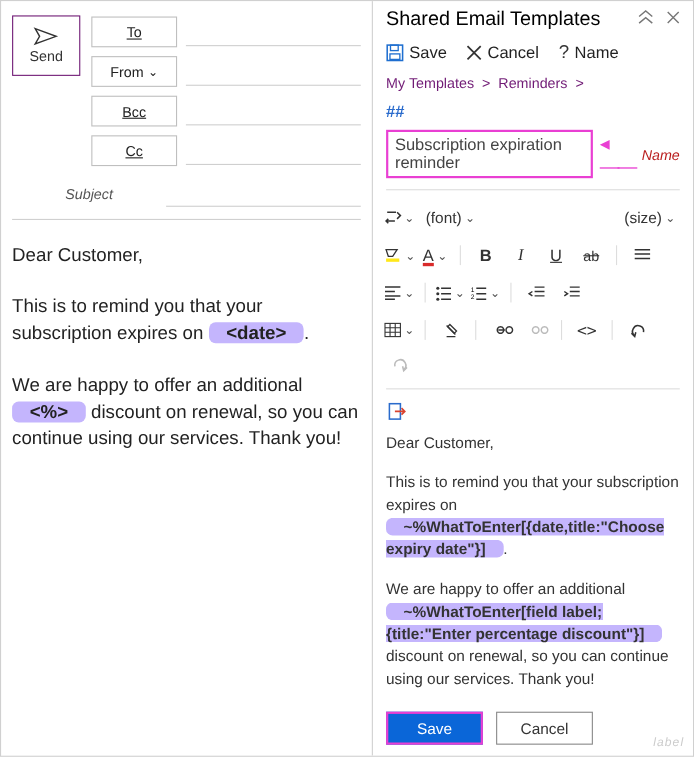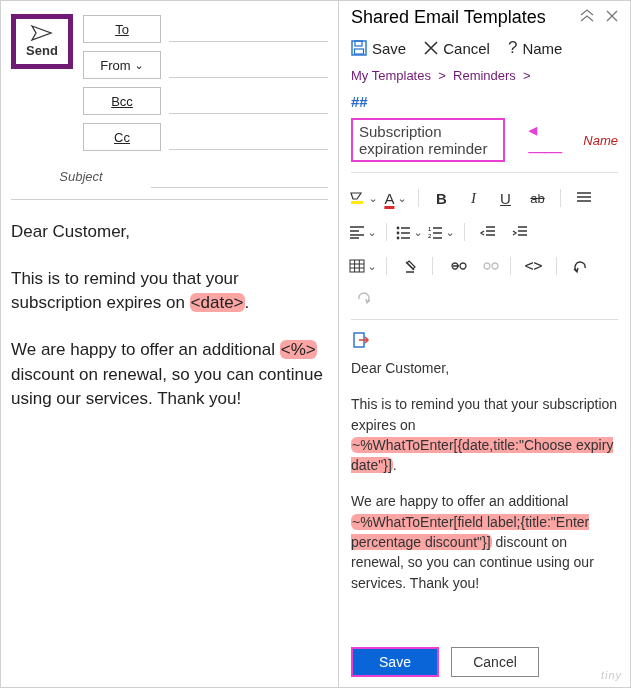--- a/index.html
+++ b/index.html
@@ -26,31 +26,30 @@
     font-size: 16px;
     color: #222;
   }
   .compose-header {
     display: flex;
     gap: 10px;
   }
   .send-box {
     width: 62px;
     height: 55px;
-    border: 5px solid #701a75;
+    border: 1px solid #701a75;
     display: flex;
     flex-direction: column;
     align-items: center;
     justify-content: center;
     gap: 2px;
     font-size: 13px;
     color: #333;
     cursor: pointer;
     margin-top: 3px;
-    font-weight: bold;
   }
   .send-box svg { display:block; }
   .fields-col { flex: 1; }
   .field-row {
     display: flex;
     align-items: center;
     height: 36px;
   }
   .field-btn {
     width: 78px;
@@ -91,21 +90,21 @@
   }
   .compose-body {
     border-top: 1px solid #d0d0d0;
     margin-top: 6px;
     padding-top: 20px;
     font-size: 17px;
     line-height: 1.45;
     color: #222;
   }
   .compose-body p { margin: 0 0 22px 0; }
-  .peach { background: #fca5a5; border-radius: 6px; padding: 0 1px; }
+  .peach { background: #c4b5fd; border-radius: 6px; padding: 0 16px; font-weight: bold; }
 
   
   .pane {
     flex: 1;
     padding: 6px 12px 10px 12px;
     font-size: 13px;
     color: #444;
     display: flex;
     flex-direction: column;
     position: relative;
@@ -127,21 +126,21 @@
     gap: 18px;
     align-items: center;
     padding: 4px 0 8px 0;
     color: #1f5fbf;
     font-size: 15px;
   }
   .pane-toolbar .tb-item { display:flex; align-items:center; gap:5px; cursor:pointer; color:#222; }
   .breadcrumb { color: #701a75; font-size: 13px; padding: 2px 0 10px 0; }
   .breadcrumb span { cursor:pointer; }
   .hash { color:#2a6bcc; font-size:15px; font-weight:600; padding-bottom:8px; }
-  .name-row { display:flex; align-items:center; gap:23px; padding-bottom:10px; }
+  .name-row { display:flex; align-items:center; gap:6px; padding-bottom:10px; }
   .name-box {
     border: 2px solid #e93fd3;
     color: #444;
     font-size: 15px;
     padding: 3px 6px;
     background: #fff;
   }
   .name-arrow { color:#e93fd3; font-size:18px; letter-spacing:-2px; }
   .name-label { color:#b91c1c; font-style: italic; font-size:13px; }
 
@@ -301,20 +300,31 @@
 
     <div class="name-row">
       <div class="name-box">Subscription expiration reminder</div>
       <span class="name-arrow">◂——</span>
       <span class="name-label">Name</span>
     </div>
 
     <div class="editor-tb">
       <div class="tb-row">
         <div class="tbtn chev">
+          <svg width="14" height="14">
+              <path d="M2 2 H10 M3 12 L1 10 L3 8 M1 10 H9" stroke="#333" stroke-width="1.4" fill="none"></path>
+              <path d="M11 2 L14 5 L11 8" stroke="#333" stroke-width="1.4" fill="none"></path>
+            </svg>
+        </div>
+        <div class="tbtn wide chev">(font)</div>
+        <div style="flex:1"></div>
+        <div class="tbtn wide chev">(size)</div>
+      </div>
+      <div class="tb-row">
+        <div class="tbtn chev">
           <svg width="16" height="14">
               <path d="M2 2 L12 2 L8 8 L4 8 Z" fill="none" stroke="#333" stroke-width="1.2"></path>
               <rect x="2" y="10" width="12" height="3" fill="#ffe81a"></rect>
             </svg>
         </div>
         <div class="tbtn chev">
           <span style="text-decoration:underline;text-decoration-color:#d92b2b;text-decoration-thickness:3px;">A</span>
         </div>
         <div class="sep"></div>
         <div class="tbtn" style="font-weight:700;">B</div>
@@ -424,15 +434,15 @@
       <p>
         <span>We are happy to offer an additional </span><span class="peach">~%WhatToEnter[field label;{title:"Enter percentage discount"}]</span><span> discount on renewal, so you can continue using our services. Thank you!</span>
       </p>
     </div>
 
     <div class="footer">
       <div class="fbtn primary">Save</div>
       <div class="fbtn secondary">Cancel</div>
     </div>
 
-    <div class="tiny-mark">tiny</div>
+    <div class="tiny-mark">label</div>
   </div>
 </div>
 
 </body></html>

